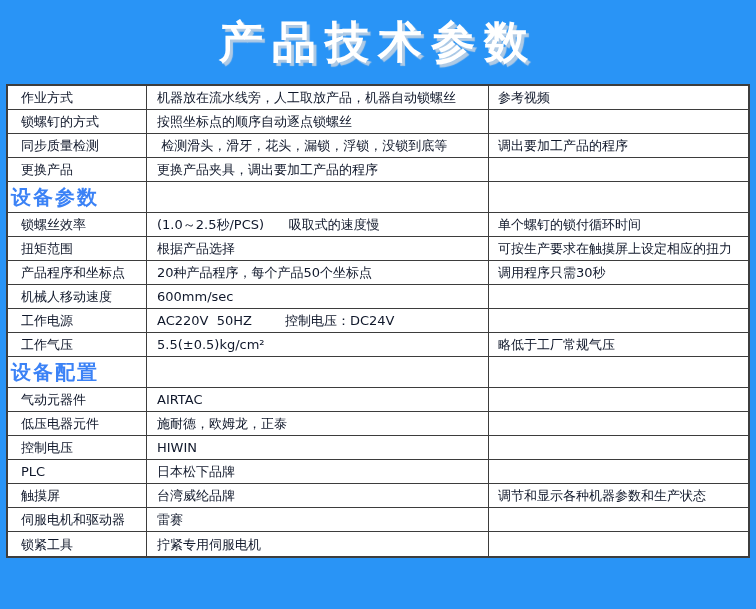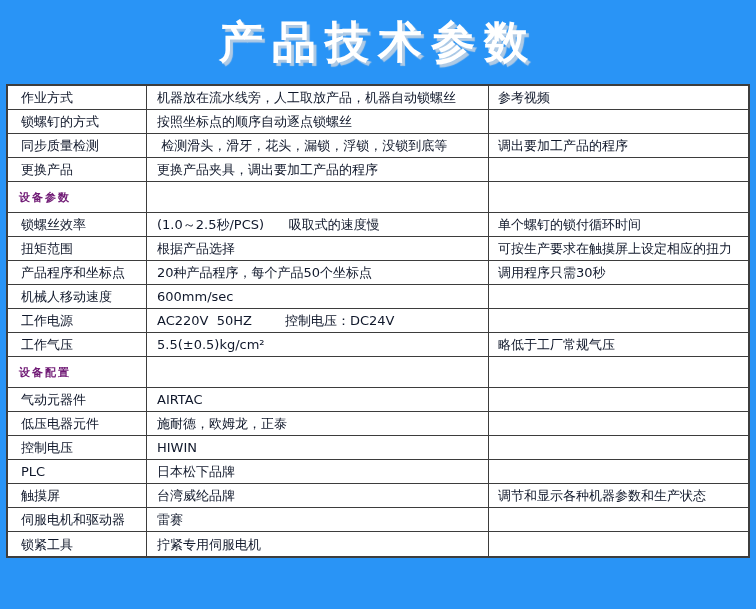--- a/index.html
+++ b/index.html
@@ -41,25 +41,25 @@
     box-sizing:border-box;
     display:flex;align-items:center;
     font-size:13px;color:#0f172a;
     white-space:pre;overflow:hidden;
     line-height:1;
   }
   .c1{width:139px;flex:0 0 139px;padding-left:13px;border-right:1px solid #3d3d3d;}
   .c2{width:342px;flex:0 0 342px;padding-left:10px;border-right:1px solid #3d3d3d;}
   .c3{flex:1;padding-left:9px;}
   .section .c1{
-    color:#701a75;
+    color:#3b82f6;
     font-weight:bold;
-    font-size:11px;
+    font-size:20px;
     letter-spacing:2px;
-    padding-left:11px;
+    padding-left:3px;
   }
   .footer{flex:1;background:#2994F6;}
 </style>
 </head>
 <body>
 
 <div class="page">
   <div class="banner">
     <div class="banner-title">产品技术参数</div>
   </div>

